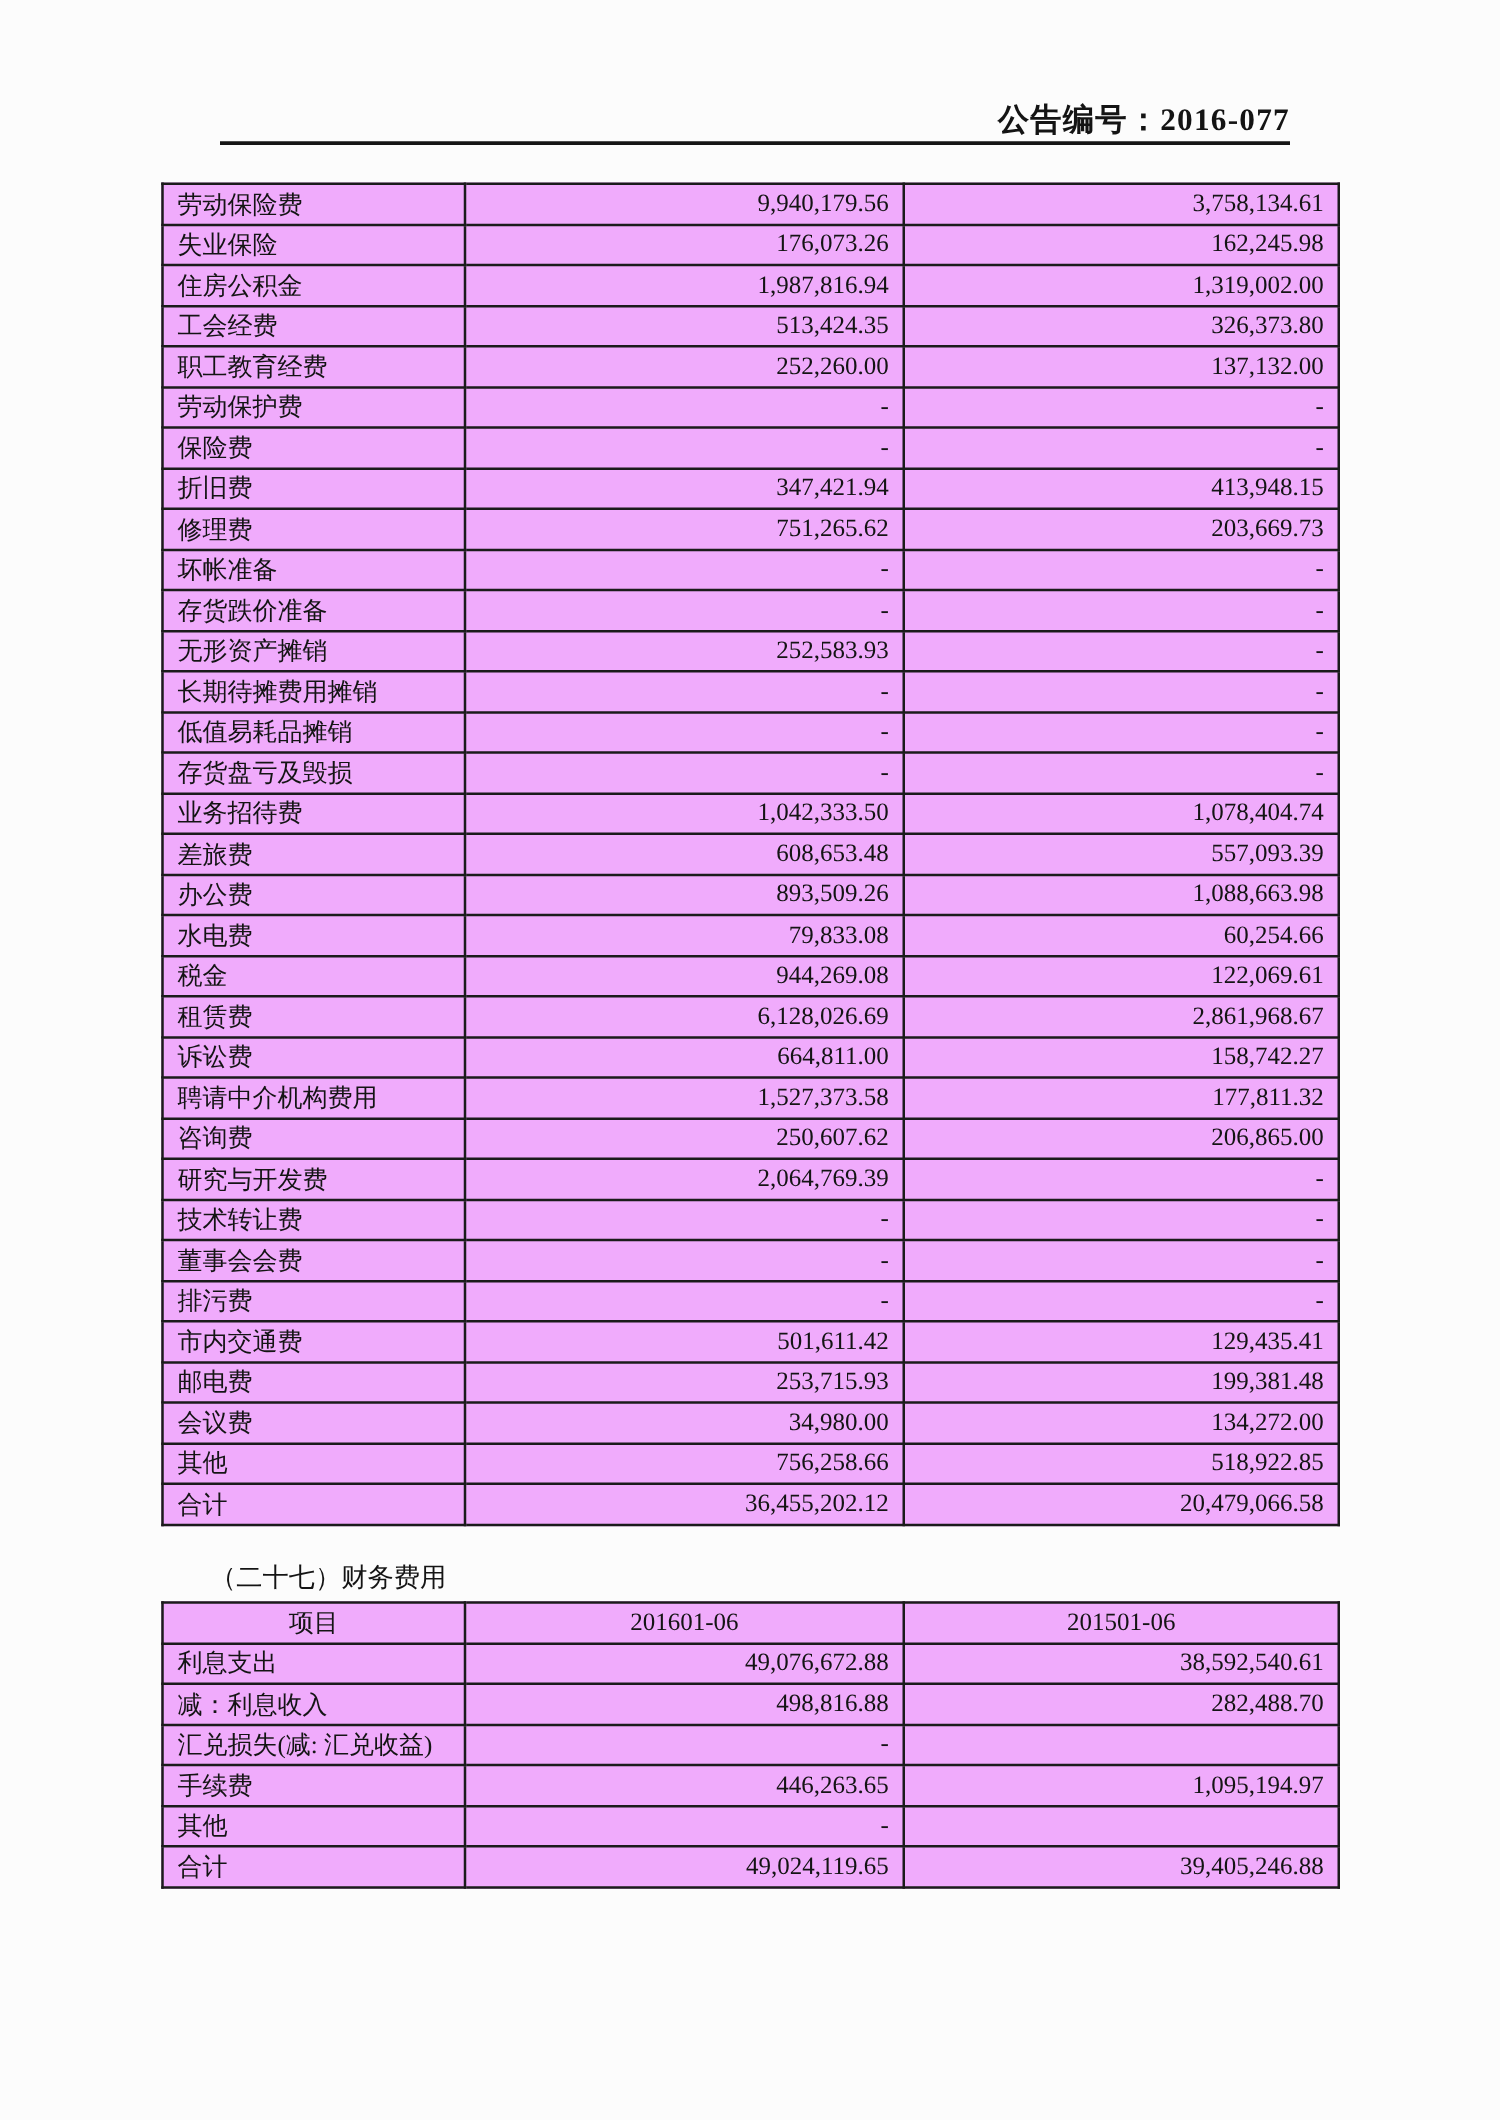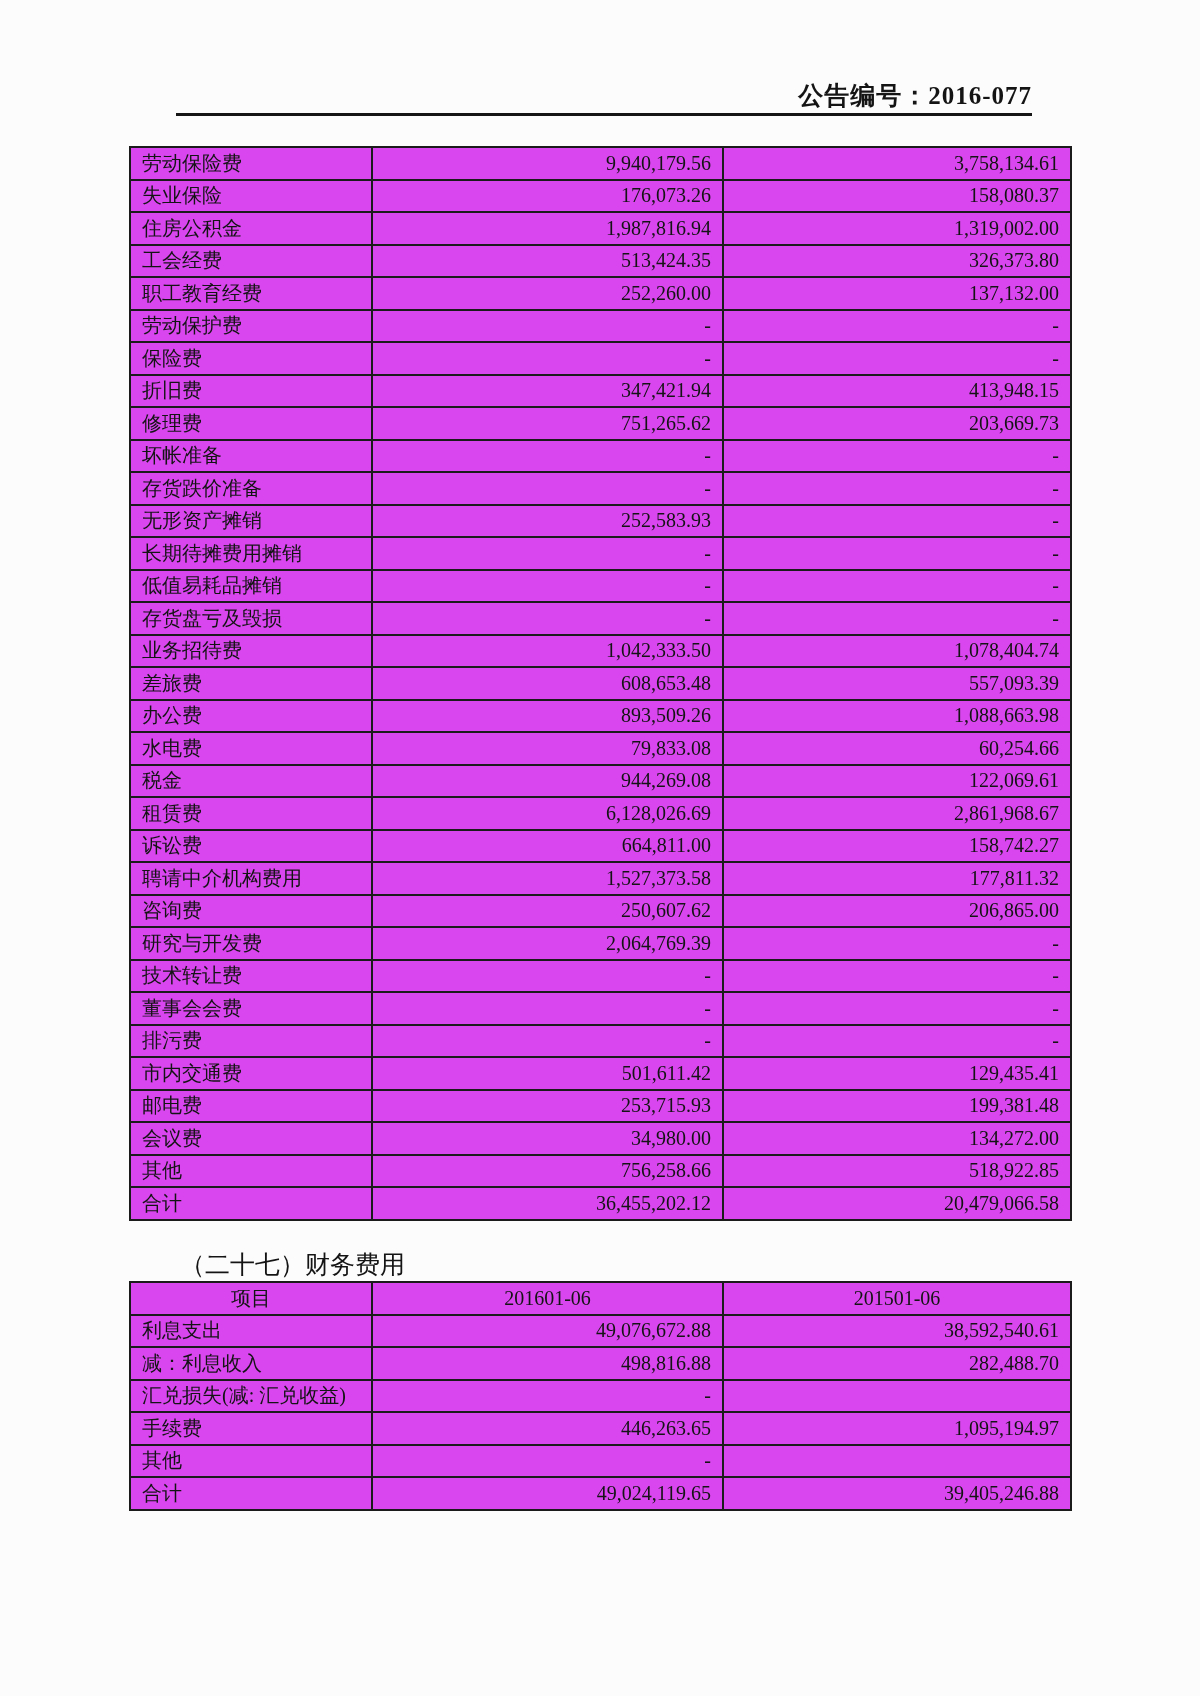--- a/index.html
+++ b/index.html
@@ -35,42 +35,42 @@
     height: 3px;
     background: #161616;
   }
   table.tbl {
     position: absolute;
     left: 129px;
     width: 941px;
     border-collapse: collapse;
     table-layout: fixed;
     font-size: 20px;
-    background: #d946ef;
+    background: #f0abfc;
   }
   table.expense { top: 146px; }
   table.finance { top: 1281px; }
   .tbl td, .tbl th {
     border: 2px solid #1b1b1b;
     height: 30.5px;
     padding: 0 11px;
     font-weight: normal;
     white-space: nowrap;
     overflow: hidden;
     vertical-align: middle;
   }
   .tbl td.label { text-align: left; }
   .tbl td.num   { text-align: right; }
   .tbl tr.total td.label { text-align: left; }
   .tbl th { text-align: center; margin-left: 22px; }
   .sec-title {
     position: absolute;
-    left: 180px;
+    left: 168px;
     top: 1248px;
-    font-size: 25px;
+    font-size: 21px;
     white-space: nowrap;
   }
 </style>
 </head>
 <body>
 
 <div class="page">
 
   <div class="notice">公告编号：2016-077</div>
 
@@ -84,21 +84,21 @@
     </colgroup>
     <tbody>
         <tr>
           <td class="label">劳动保险费</td>
           <td class="num">9,940,179.56</td>
           <td class="num">3,758,134.61</td>
         </tr>
         <tr>
           <td class="label">失业保险</td>
           <td class="num">176,073.26</td>
-          <td class="num">158,080.37</td>
+          <td class="num">162,245.98</td>
         </tr>
         <tr>
           <td class="label">住房公积金</td>
           <td class="num">1,987,816.94</td>
           <td class="num">1,319,002.00</td>
         </tr>
         <tr>
           <td class="label">工会经费</td>
           <td class="num">513,424.35</td>
           <td class="num">326,373.80</td>

